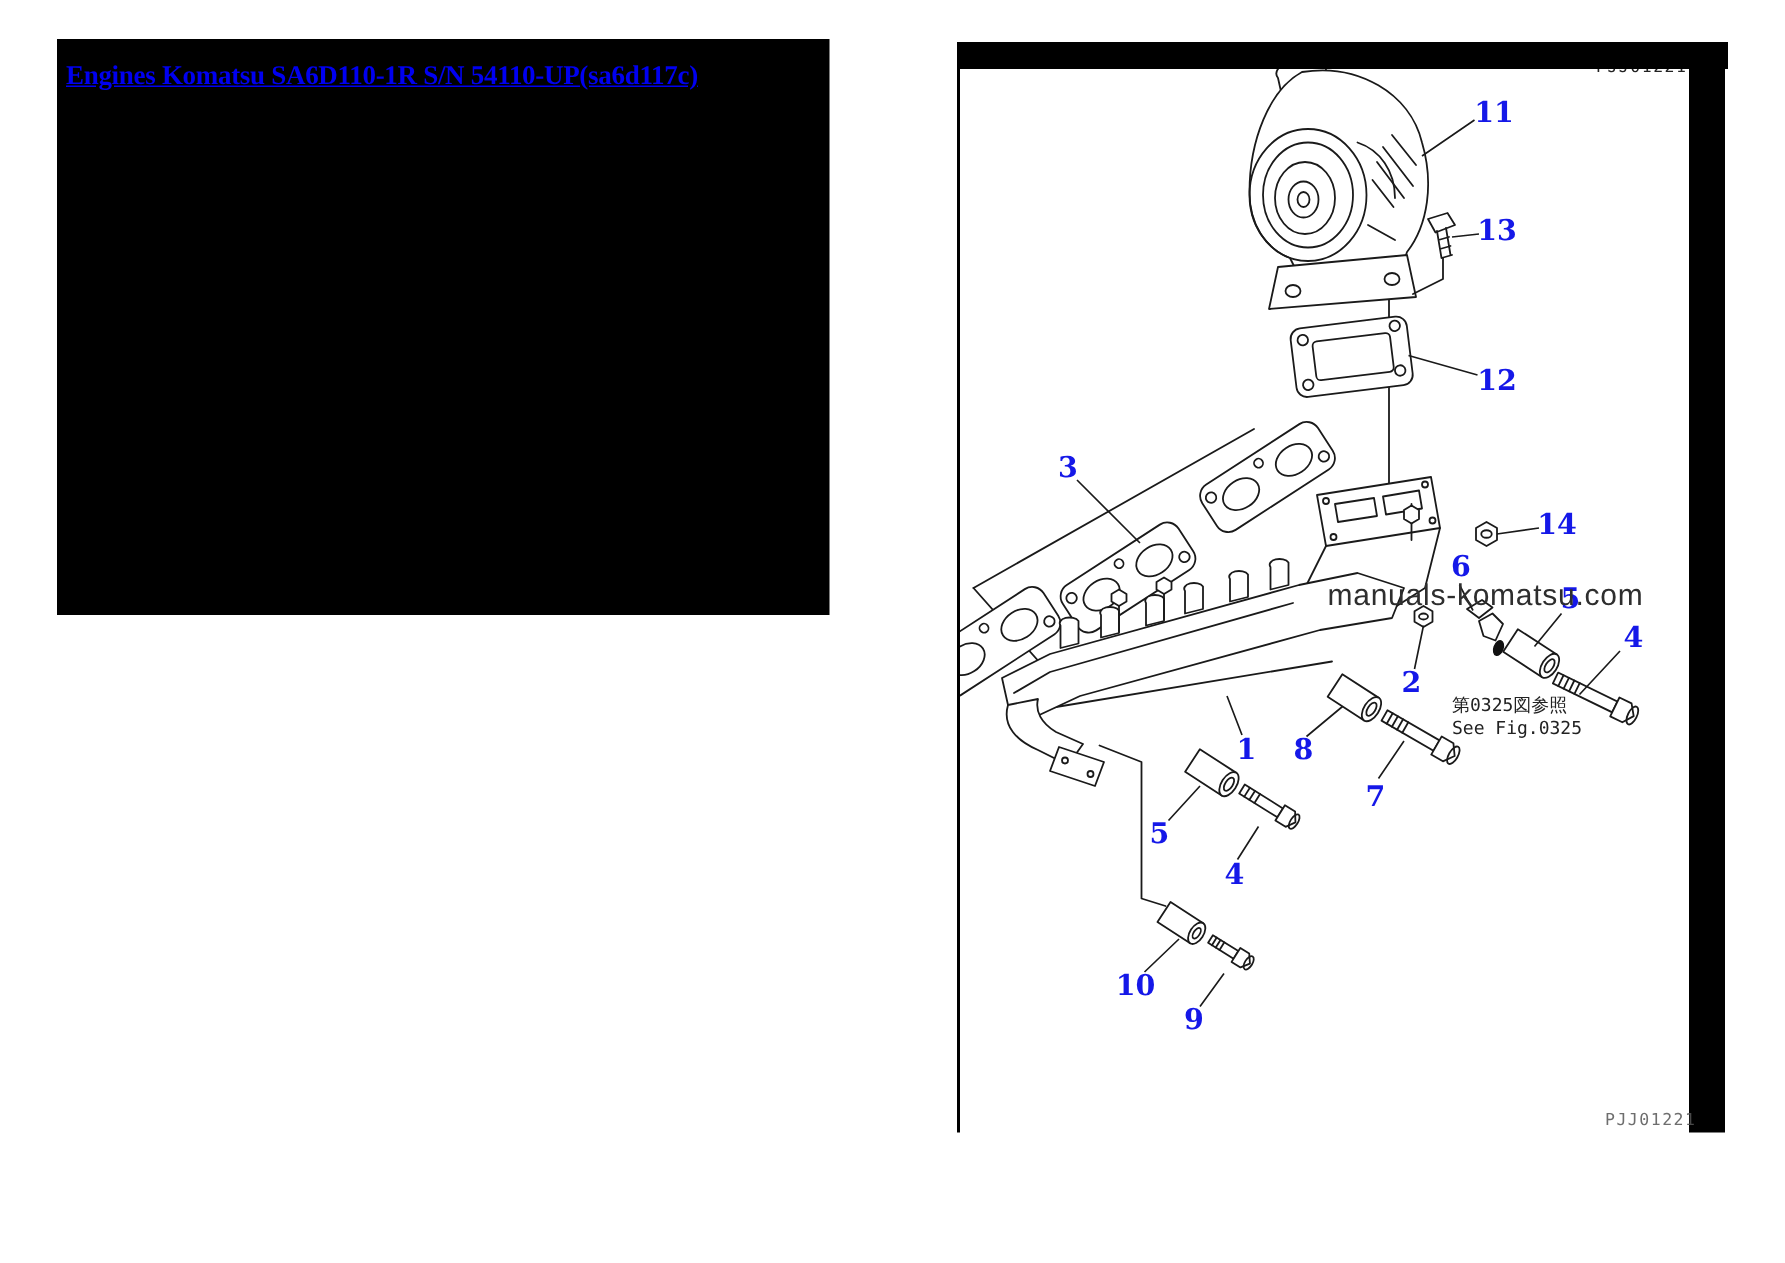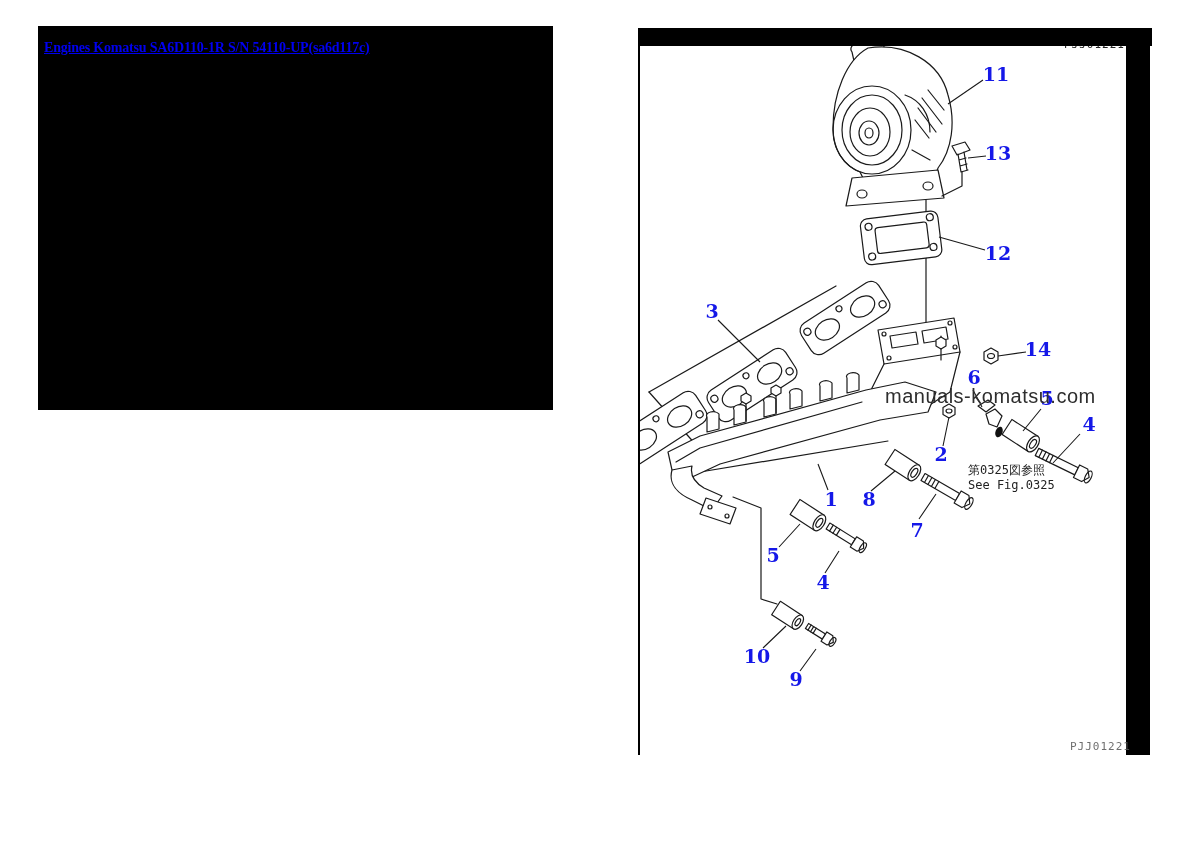--- a/index.html
+++ b/index.html
@@ -6,21 +6,21 @@
   body{
     width:1190px;height:842px;position:relative;background:#ffffff;
     font-family:"Liberation Sans",sans-serif;overflow:hidden;
   }
   .black-panel{
     position:absolute;left:38px;top:26px;width:515px;height:384px;
     background:#000000;
   }
   .header-link{
     position:absolute;left:6px;top:14px;
-    font-family:"Liberation Serif",serif;font-weight:bold;font-size:14px;
+    font-family:"Liberation Serif",serif;font-weight:bold;font-size:18px;
     color:#0000f0;text-decoration:underline;letter-spacing:-0.2px;white-space:nowrap;
   }
   .frame-top{position:absolute;left:638px;top:28px;width:514px;height:18px;background:#000;}
   .frame-left{position:absolute;left:638px;top:28px;width:2px;height:727px;background:#000;}
   .frame-right{position:absolute;left:1126px;top:28px;width:24px;height:727px;background:#000;}
   .code-top-clip{
     position:absolute;left:1064px;top:46px;width:62px;height:6px;overflow:hidden;
   }
   .code-top-clip span{
     display:block;margin-top:-8px;font-family:"DejaVu Sans Mono",monospace;

